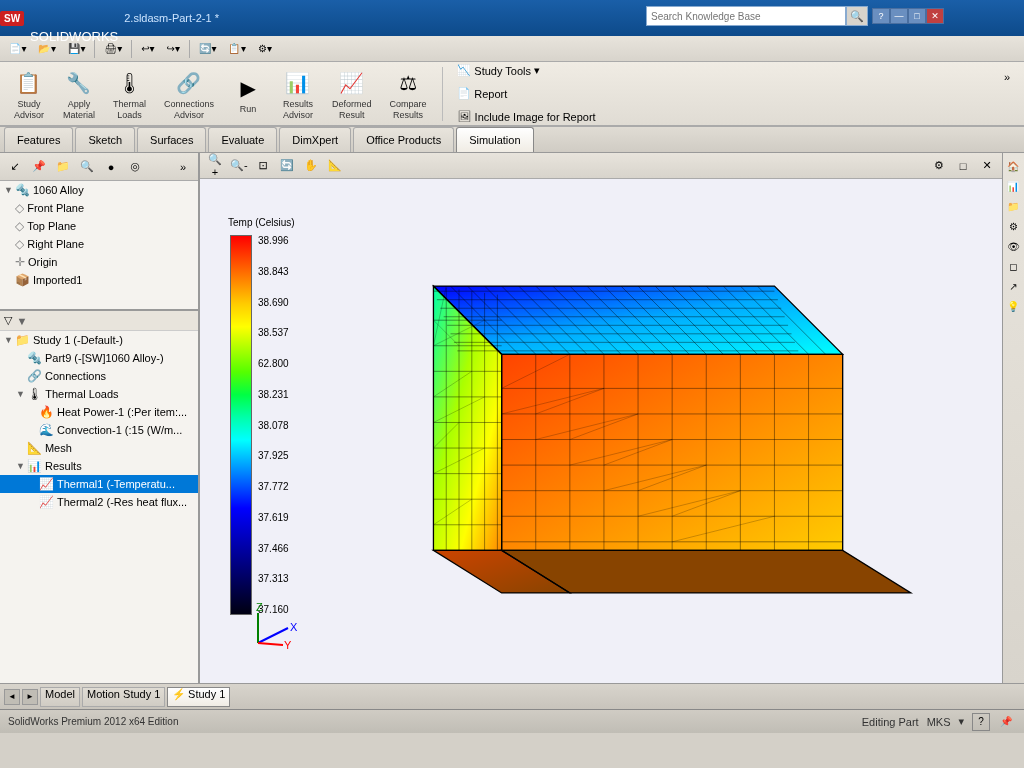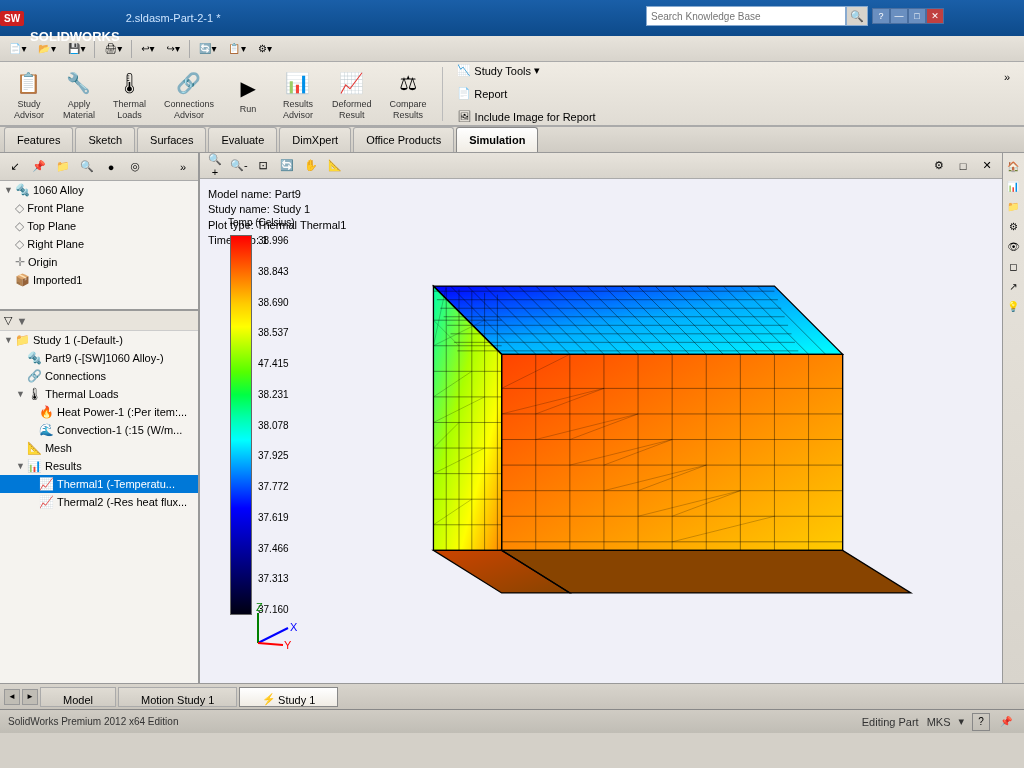--- a/index.html
+++ b/index.html
@@ -153,21 +153,21 @@
       background: linear-gradient(to bottom, #e8e4dc, #d8d4cc);
       display: flex;
       align-items: center;
       margin-right: 2px;
       font-size: 11px;
       border-radius: 3px 3px 0 0;
     }
     .tab.active {
       background: linear-gradient(to bottom, #ffffff, #f0ece4);
       border-color: #888;
-      font-weight: bold;
+      font-weight: normal;
       z-index: 1;
       margin-top: 32px;
     }
 
     
     #main-content {
       display: flex;
       height: calc(768px - 30px - 26px - 65px - 26px - 26px - 24px);
     }
 
@@ -349,26 +349,26 @@
     .bottom-nav-btn {
       width: 16px; height: 16px;
       background: #c0bdb5;
       border: 1px solid #999;
       cursor: pointer;
       display: flex; align-items: center; justify-content: center;
       font-size: 8px;
     }
     .bottom-tab {
       height: 20px;
-      padding: 0 22px;
+      padding: 0 4px;
       cursor: pointer;
       border: 1px solid #aaa;
       background: linear-gradient(to bottom, #e0dcd4, #d0ccc4);
       display: flex;
-      align-items: flex-end;
+      align-items: flex-start;
       font-size: 10px;
     }
     .bottom-tab.active {
       background: linear-gradient(to bottom, #ffffff, #f0ece4);
       border-color: #888;
     }
 
     
     #status-bar {
       height: 24px;
@@ -403,21 +403,21 @@
       padding: 0 4px;
       gap: 4px;
     }
   </style>
 </head>
 <body>
 
 <div id="titlebar" style="position:relative;">
   <div id="titlebar-left">
     <div id="titlebar-logo">SW</div>
-    <span style="font-weight:bold;color:white;font-size:13px;margin-top:37px;">SOLIDWORKS</span>
+    <span style="font-weight:normal;color:white;font-size:13px;margin-top:37px;">SOLIDWORKS</span>
     <span style="color:#cce4ff;font-size:11px;">2.sldasm-Part-2-1 *</span>
   </div>
 
   <div id="search-area">
     <input type="text" id="search-input" style="width: 200px; height: 20px; font-size: 10px; color: rgb(102, 102, 102); border: 1px solid rgb(136, 170, 208); padding: 0px 4px;" placeholder="Search Knowledge Base">
     <button class="search-btn" style="height:20px;width:22px;background:#d8d4cc;border:1px solid #88aad0;cursor:pointer;">🔍</button>
     <button class="title-btn" style="margin-left:4px;">?</button>
     <button class="title-btn">—</button>
     <button class="title-btn">□</button>
     <button class="title-btn" id="title-close">✕</button>
@@ -637,37 +637,31 @@
       <button class="vt-btn">⊡</button>
       <button class="vt-btn">🔄</button>
       <button class="vt-btn">✋</button>
       <button class="vt-btn">📐</button>
       <div style="flex:1;"></div>
       <button class="vt-btn">⚙</button>
       <button class="vt-btn">□</button>
       <button class="vt-btn">✕</button>
     </div>
 
-    <div id="model-info">
-      <div>Model name: Part9</div>
-      <div>Study name: Study 1</div>
-      <div>Plot type: Thermal Thermal1</div>
-      <div>Time step: 1</div>
-    </div>
 
     <div style="position:absolute;left:28px;bottom:455px;font-size:10px;color:#000;z-index:5;">Temp (Celsius)</div>
 
     <div id="color-legend" style="bottom:68px;">
       <div id="legend-bar"></div>
       <div id="legend-labels">
         <span class="legend-label">38.996</span>
         <span class="legend-label">38.843</span>
         <span class="legend-label">38.690</span>
         <span class="legend-label">38.537</span>
-        <span class="legend-label">47.415</span>
+        <span class="legend-label">62.800</span>
         <span class="legend-label">38.231</span>
         <span class="legend-label">38.078</span>
         <span class="legend-label">37.925</span>
         <span class="legend-label">37.772</span>
         <span class="legend-label">37.619</span>
         <span class="legend-label">37.466</span>
         <span class="legend-label">37.313</span>
         <span class="legend-label">37.160</span>
       </div>
     </div>

